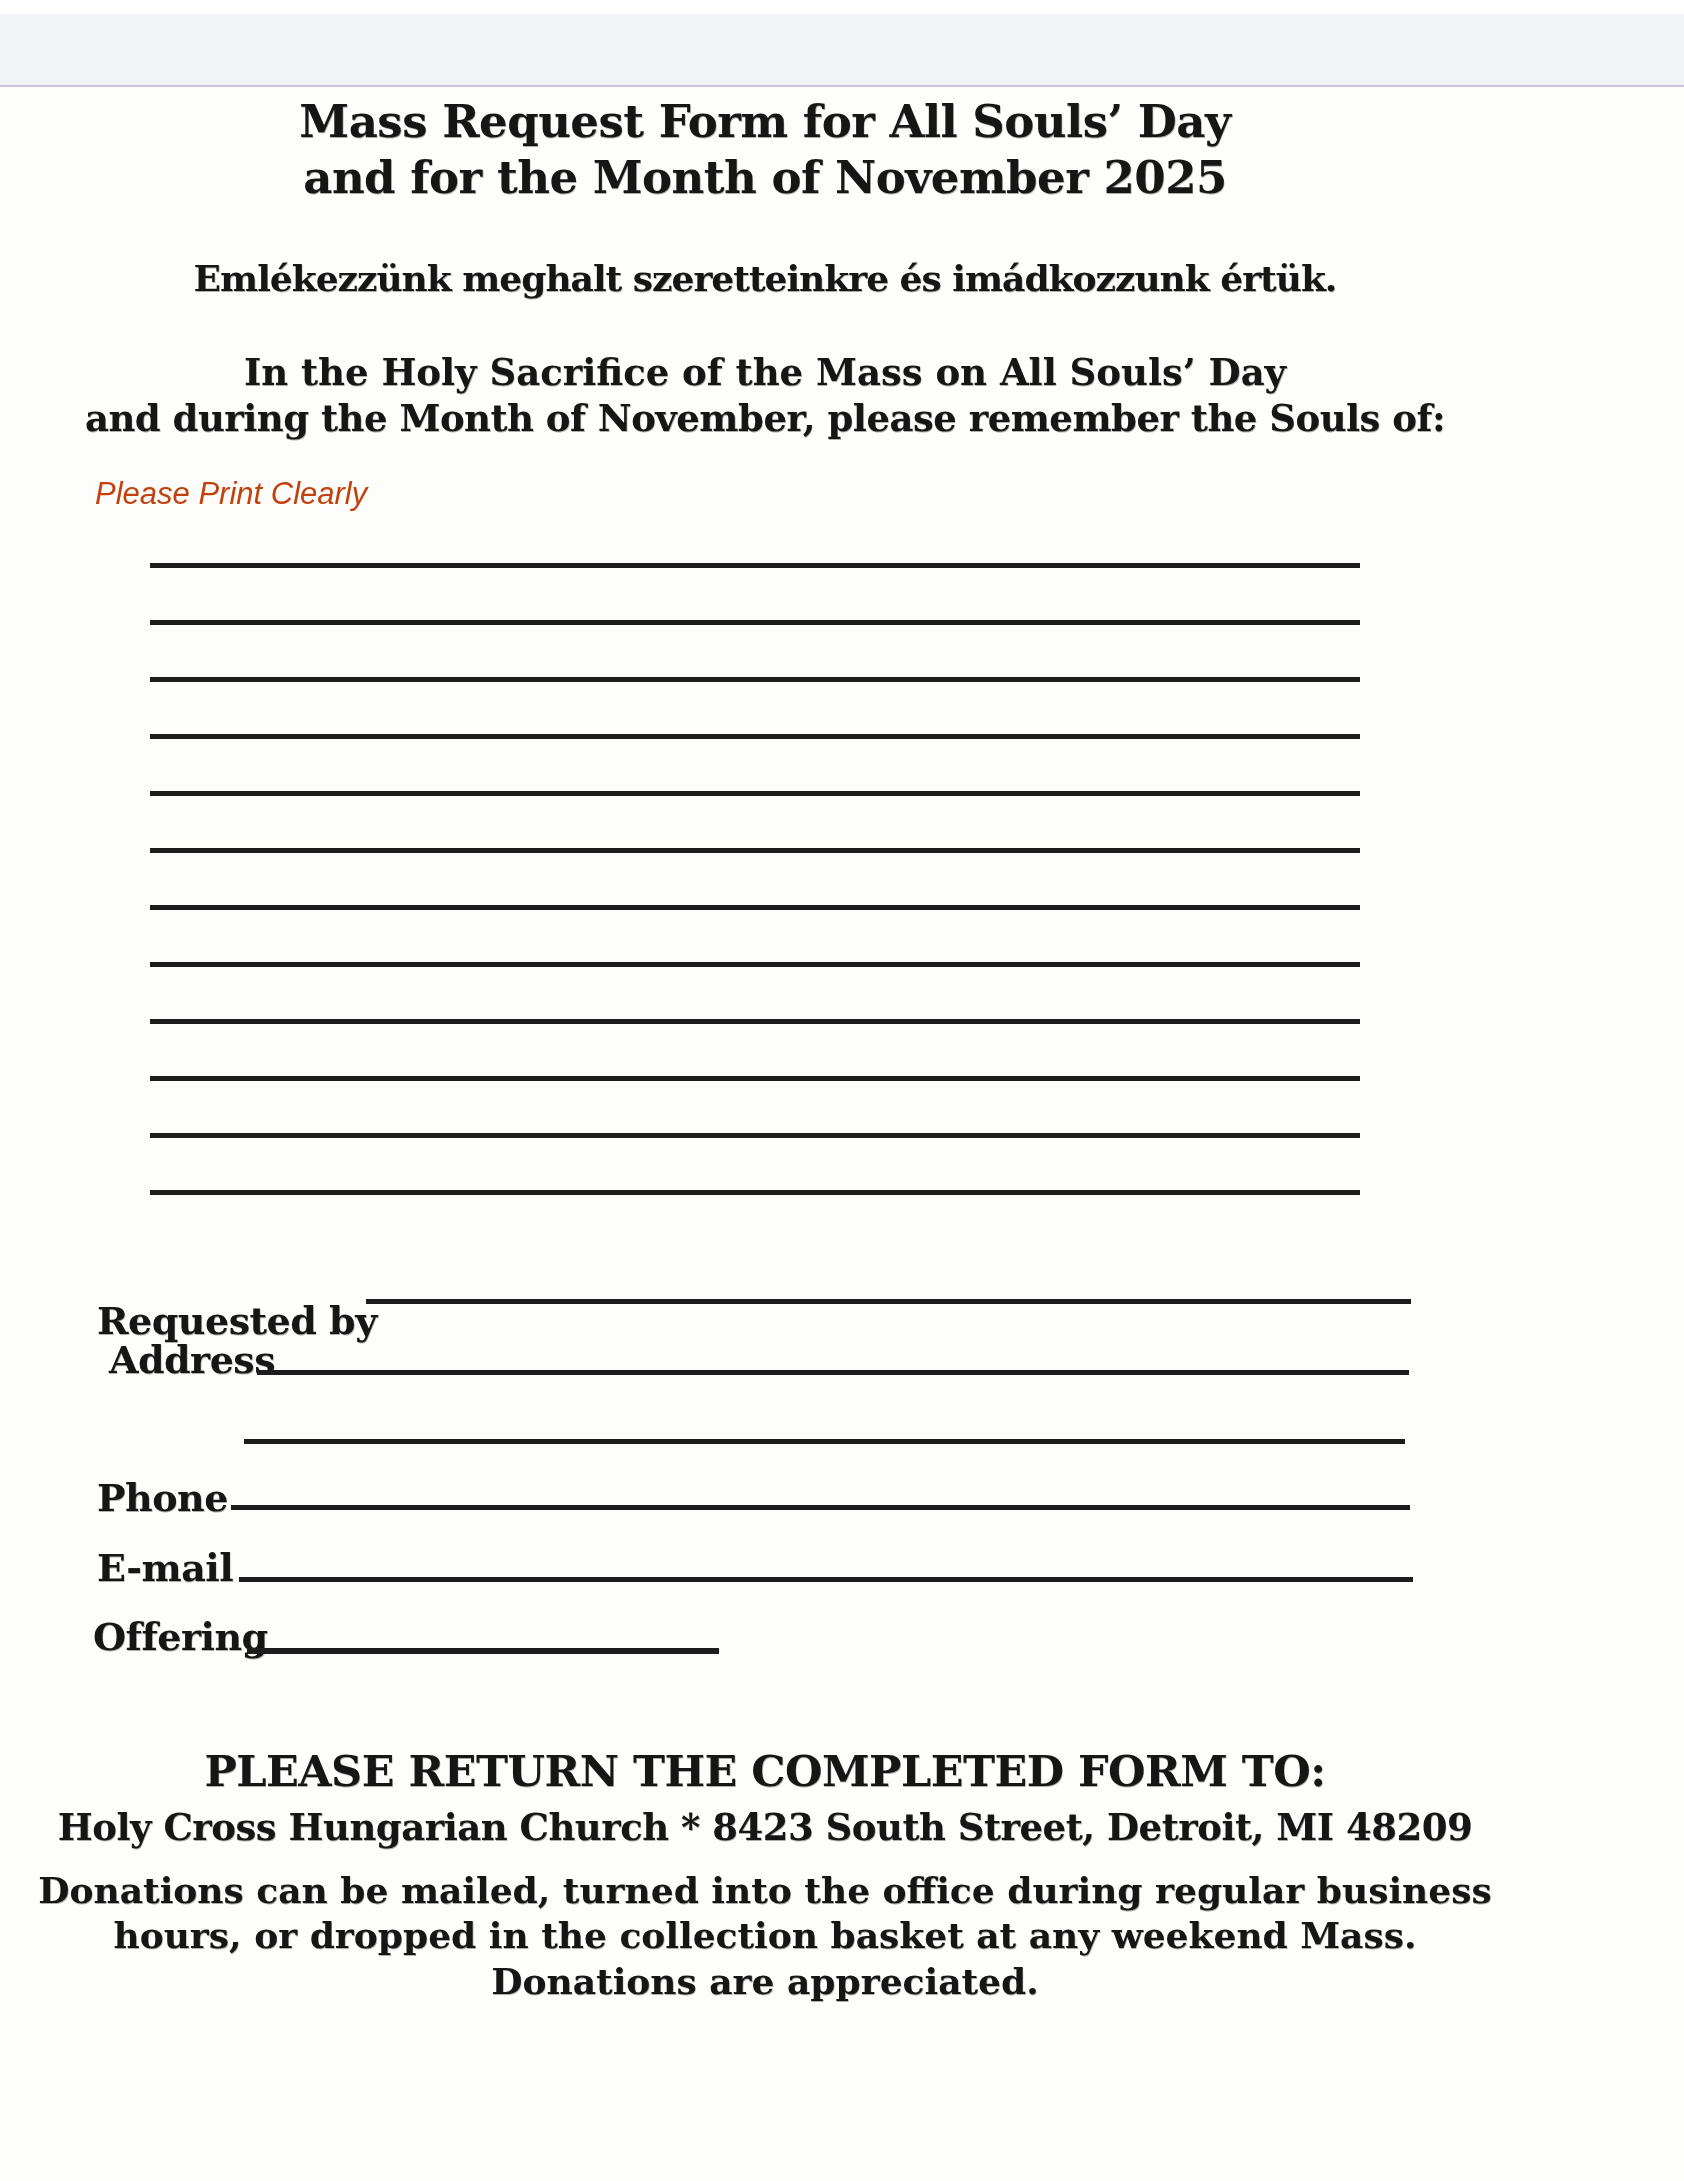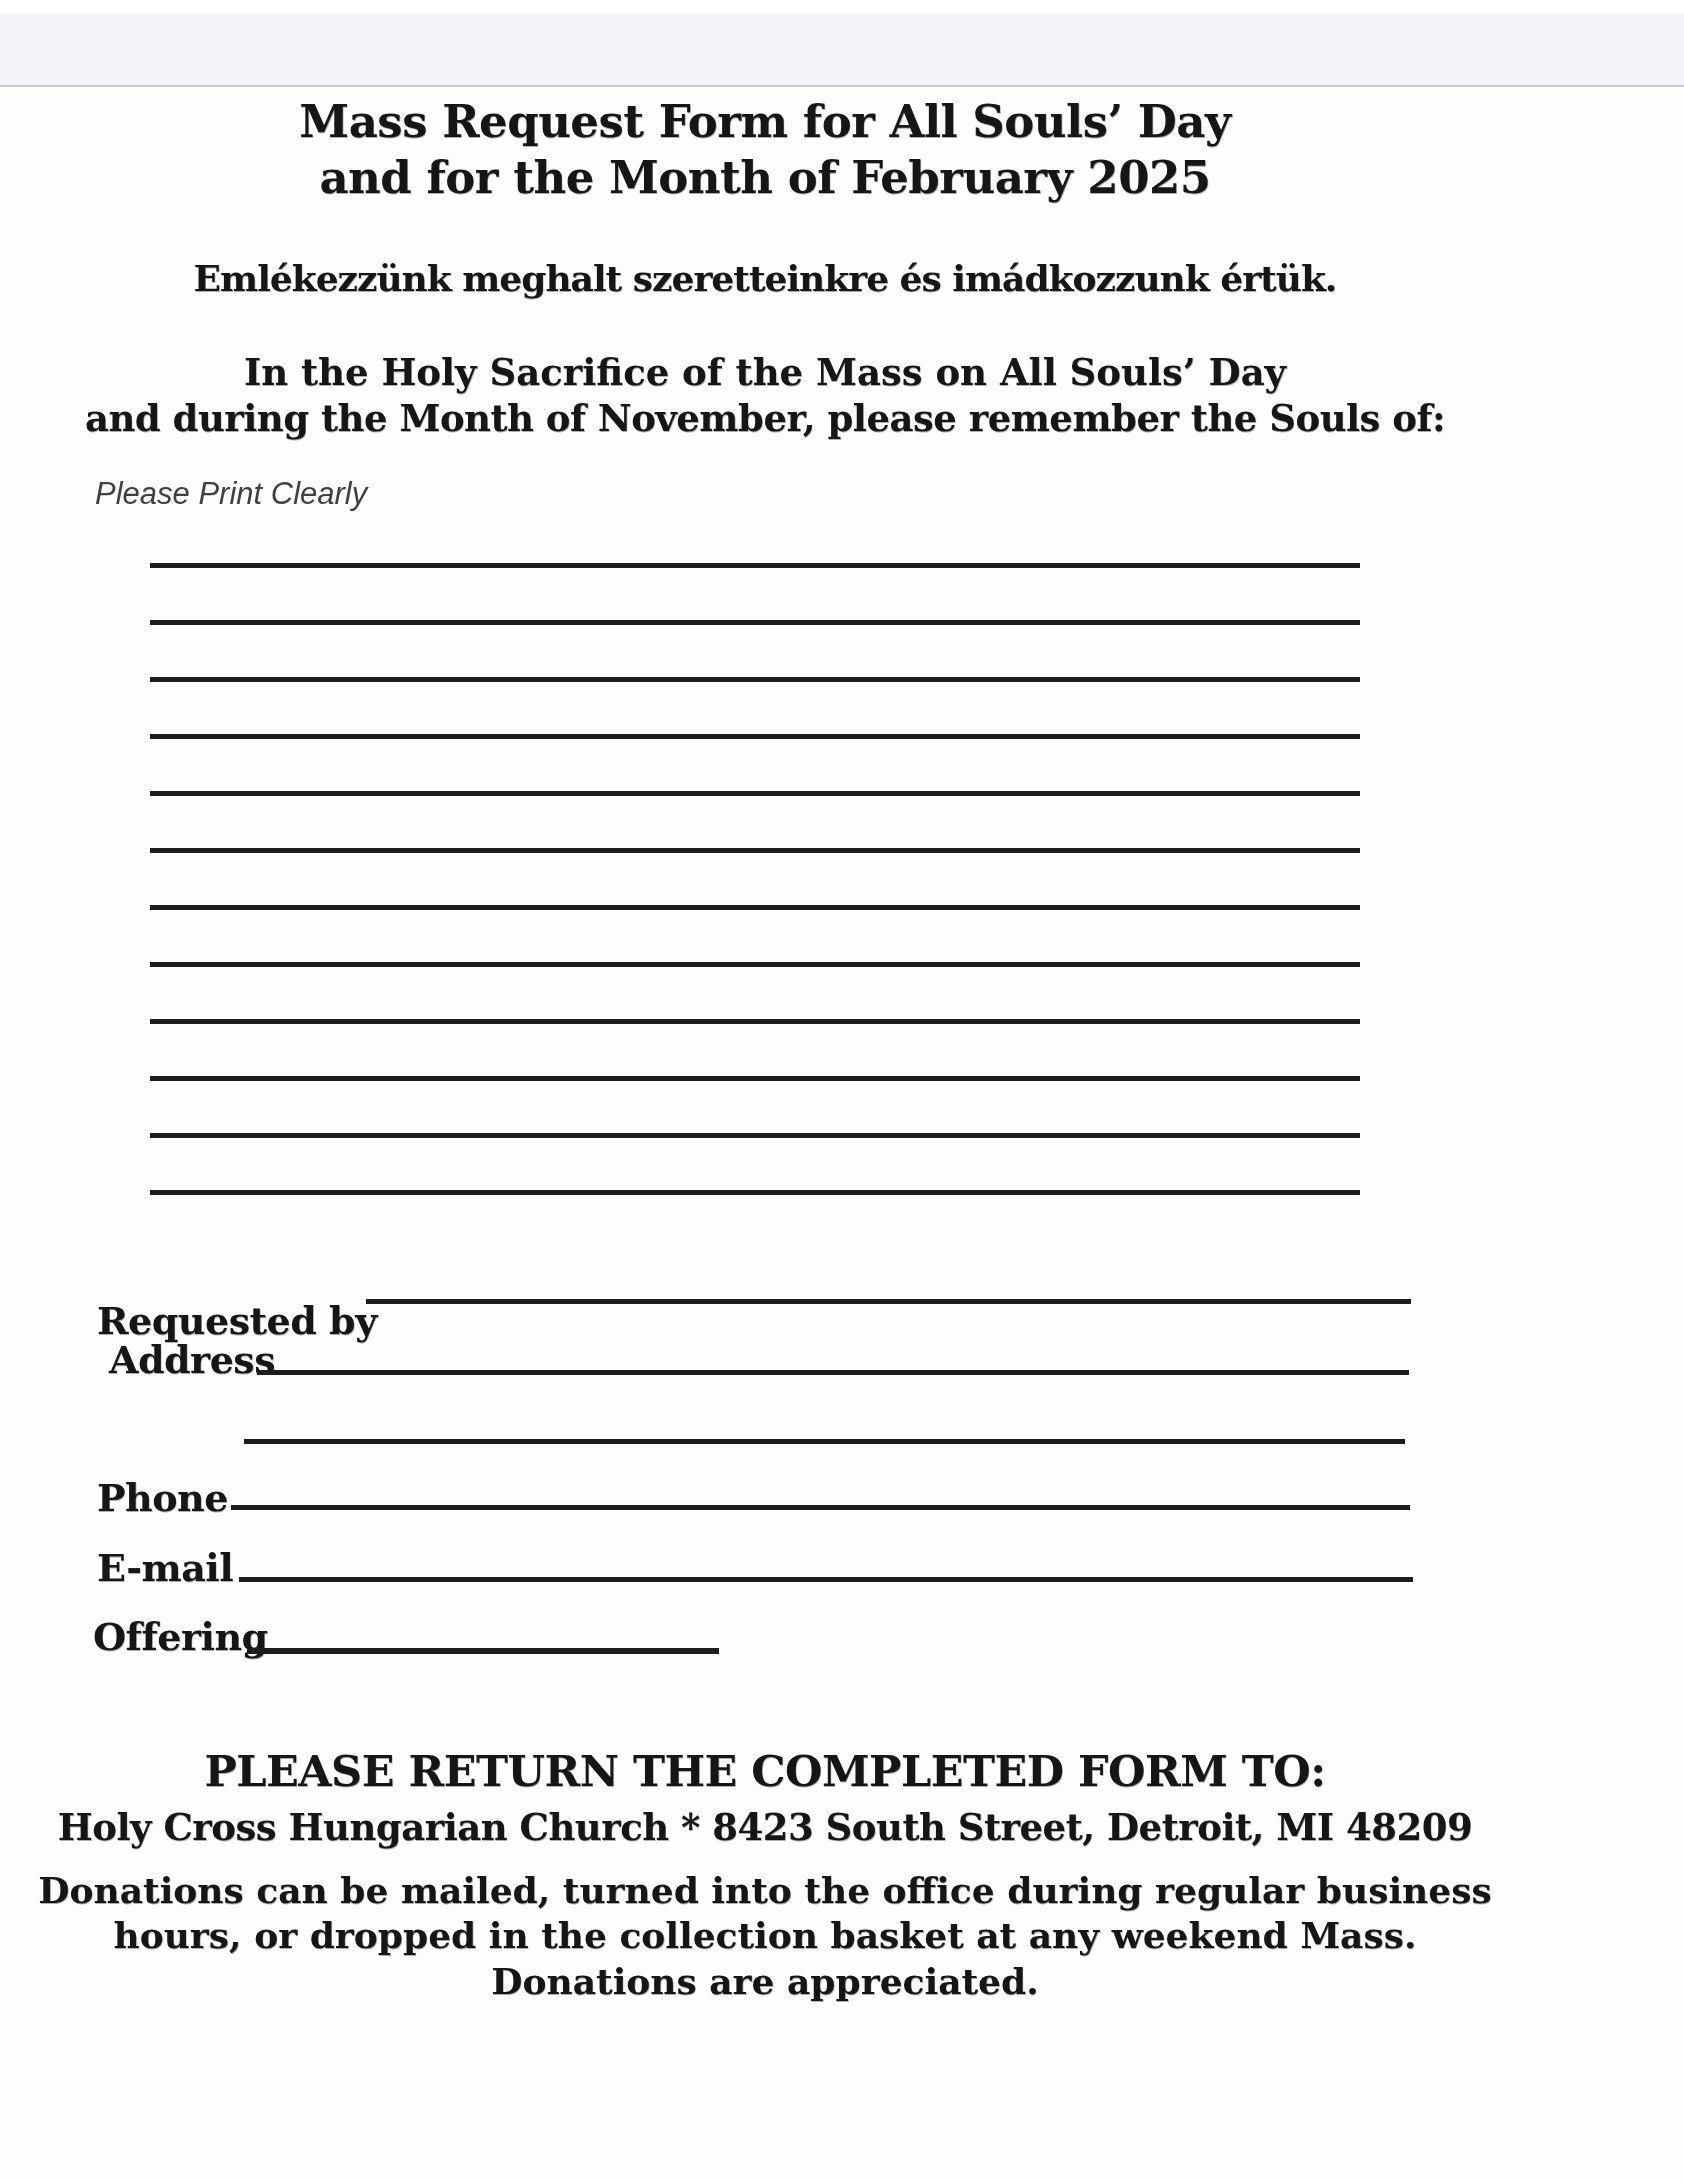--- a/index.html
+++ b/index.html
@@ -31,21 +31,21 @@
     white-space:nowrap;
   }
   .title-l1{top:95px;font-size:45px;letter-spacing:-0.5px;}
   .title-l2{top:151px;font-size:45px;letter-spacing:-0.5px;}
   .hu-intro{top:257px;font-size:36px;letter-spacing:-1px;}
   .instr-l1{top:350px;font-size:37px;}
   .instr-l2{top:396px;font-size:37px;letter-spacing:-0.5px;}
   .print-note{
     position:absolute;left:95px;top:476px;
     font-family:"Liberation Sans", sans-serif;
-    font-style:italic;font-size:31px;color:#404040;
+    font-style:italic;font-size:31px;color:#c2410c;
   }
   .rules{
     position:absolute;left:150px;top:511px;width:1210px;
   }
   .rule{
     box-sizing:border-box;height:57px;
     border-bottom:5px solid #1d1d1d;
   }
   .field-label{
     position:absolute;
@@ -79,21 +79,21 @@
 </head>
 <body>
 
 <div class="page">
 
   <div class="scan-top-strip"></div>
   <div class="scan-white-edge"></div>
   <div class="scan-line"></div>
 
   <div class="centered title-l1">Mass Request Form for All Souls’ Day</div>
-  <div class="centered title-l2">and for the Month of February 2025</div>
+  <div class="centered title-l2">and for the Month of November 2025</div>
 
   <div class="centered hu-intro">Emlékezzünk meghalt szeretteinkre és imádkozzunk értük.</div>
 
   <div class="centered instr-l1">In the Holy Sacrifice of the Mass on All Souls’ Day</div>
   <div class="centered instr-l2">and during the Month of November, please remember the Souls of:</div>
 
   <div class="print-note">Please Print Clearly</div>
 
   <div class="rules">
       <div class="rule"></div>

